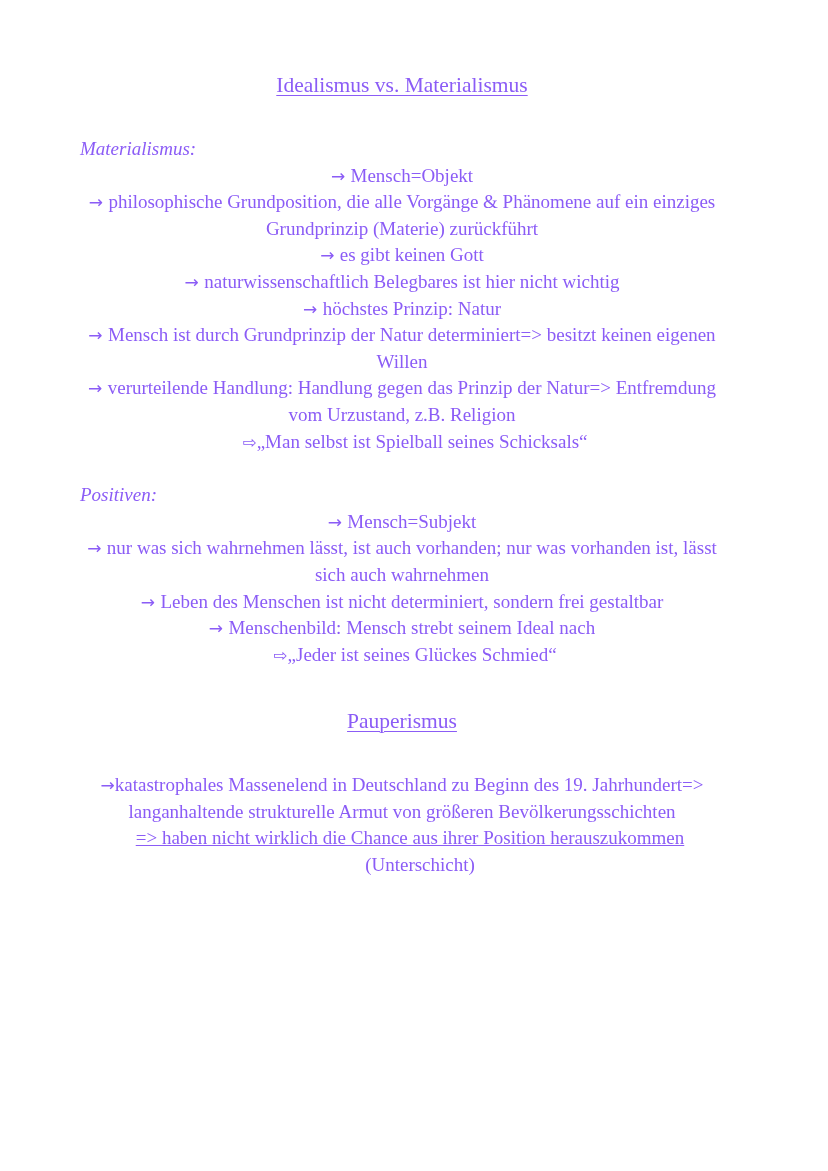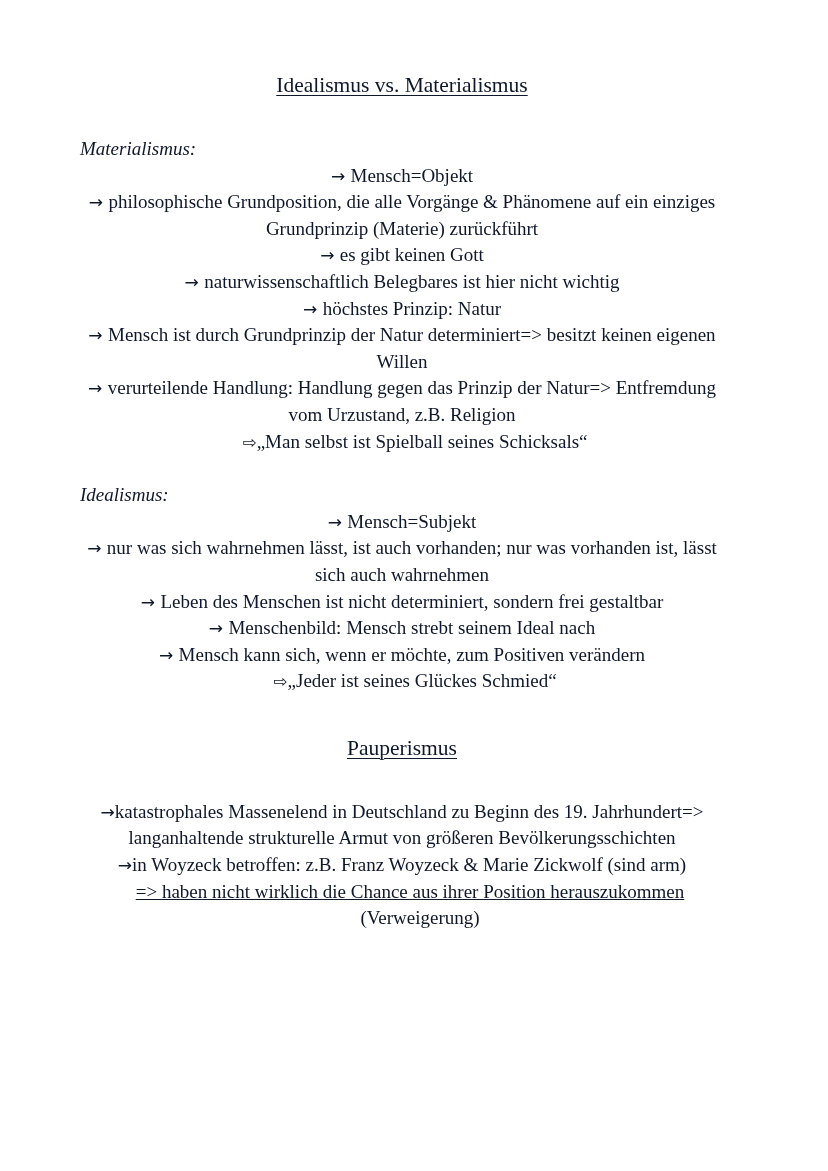--- a/index.html
+++ b/index.html
@@ -3,21 +3,21 @@
 <meta charset="utf-8">
 <style>
   * { box-sizing: border-box; }
   html, body { margin: 0; padding: 0; background: #ffffff; }
   .page {
     position: relative;
     width: 828px;
     height: 1171px;
     background: #ffffff;
     font-family: "Liberation Serif", serif;
-    color: #0f172a;
+    color: #8b5cf6;
     font-size: 19px;
     line-height: 26.6px;
     padding: 70px 104px 0 80px;
     overflow: hidden;
   }
   .doc-title {
     margin: 0 0 36px 0;
     text-align: center;
     font-size: 21.5px;
     font-weight: 400;
@@ -53,32 +53,30 @@
           <p class="line"><span class="marker">→ </span><span>Mensch=Objekt</span></p>
           <p class="line"><span class="marker">→ </span><span>philosophische Grundposition, die alle Vorgänge &amp; Phänomene auf ein einziges Grundprinzip (Materie) zurückführt</span></p>
           <p class="line"><span class="marker">→ </span><span>es gibt keinen Gott</span></p>
           <p class="line"><span class="marker">→ </span><span>naturwissenschaftlich Belegbares ist hier nicht wichtig</span></p>
           <p class="line"><span class="marker">→ </span><span>höchstes Prinzip: Natur</span></p>
           <p class="line"><span class="marker">→ </span><span>Mensch ist durch Grundprinzip der Natur determiniert=&gt; besitzt keinen eigenen Willen</span></p>
           <p class="line"><span class="marker">→ </span><span>verurteilende Handlung: Handlung gegen das Prinzip der Natur=&gt; Entfremdung vom Urzustand, z.B. Religion</span></p>
           <p class="line" style="padding-left: 26px;"><span class="marker">⇨</span><span>„Man selbst ist Spielball seines Schicksals“</span></p>
         </div>
         <div class="group">
-          <p class="group-heading">Idealismus:</p>
+          <p class="group-heading">Positiven:</p>
           <p class="line"><span class="marker">→ </span><span>Mensch=Subjekt</span></p>
           <p class="line"><span class="marker">→ </span><span>nur was sich wahrnehmen lässt, ist auch vorhanden; nur was vorhanden ist, lässt sich auch wahrnehmen</span></p>
           <p class="line"><span class="marker">→ </span><span>Leben des Menschen ist nicht determiniert, sondern frei gestaltbar</span></p>
           <p class="line"><span class="marker">→ </span><span>Menschenbild: Mensch strebt seinem Ideal nach</span></p>
-          <p class="line"><span class="marker">→ </span><span>Mensch kann sich, wenn er möchte, zum Positiven verändern</span></p>
           <p class="line" style="padding-left: 26px;"><span class="marker">⇨</span><span>„Jeder ist seines Glückes Schmied“</span></p>
         </div>
       </section>
       <section class="section">
         <h2 class="doc-title"><span class="title-text">Pauperismus</span></h2>
         <div class="group">
           <p class="line"><span class="marker">→</span><span>katastrophales Massenelend in Deutschland zu Beginn des 19. Jahrhundert=&gt; langanhaltende strukturelle Armut von größeren Bevölkerungsschichten</span></p>
-          <p class="line"><span class="marker">→</span><span>in Woyzeck betroffen: z.B. Franz Woyzeck &amp; Marie Zickwolf (sind arm)</span></p>
           <p class="line" style="padding-left: 16px; text-decoration: underline;"><span>=&gt; haben nicht wirklich die Chance aus ihrer Position herauszukommen</span></p>
-          <p class="line" style="padding-left: 36px;"><span>(Verweigerung)</span></p>
+          <p class="line" style="padding-left: 36px;"><span>(Unterschicht)</span></p>
         </div>
       </section>
     </div>
 </div>
 
 </body></html>

